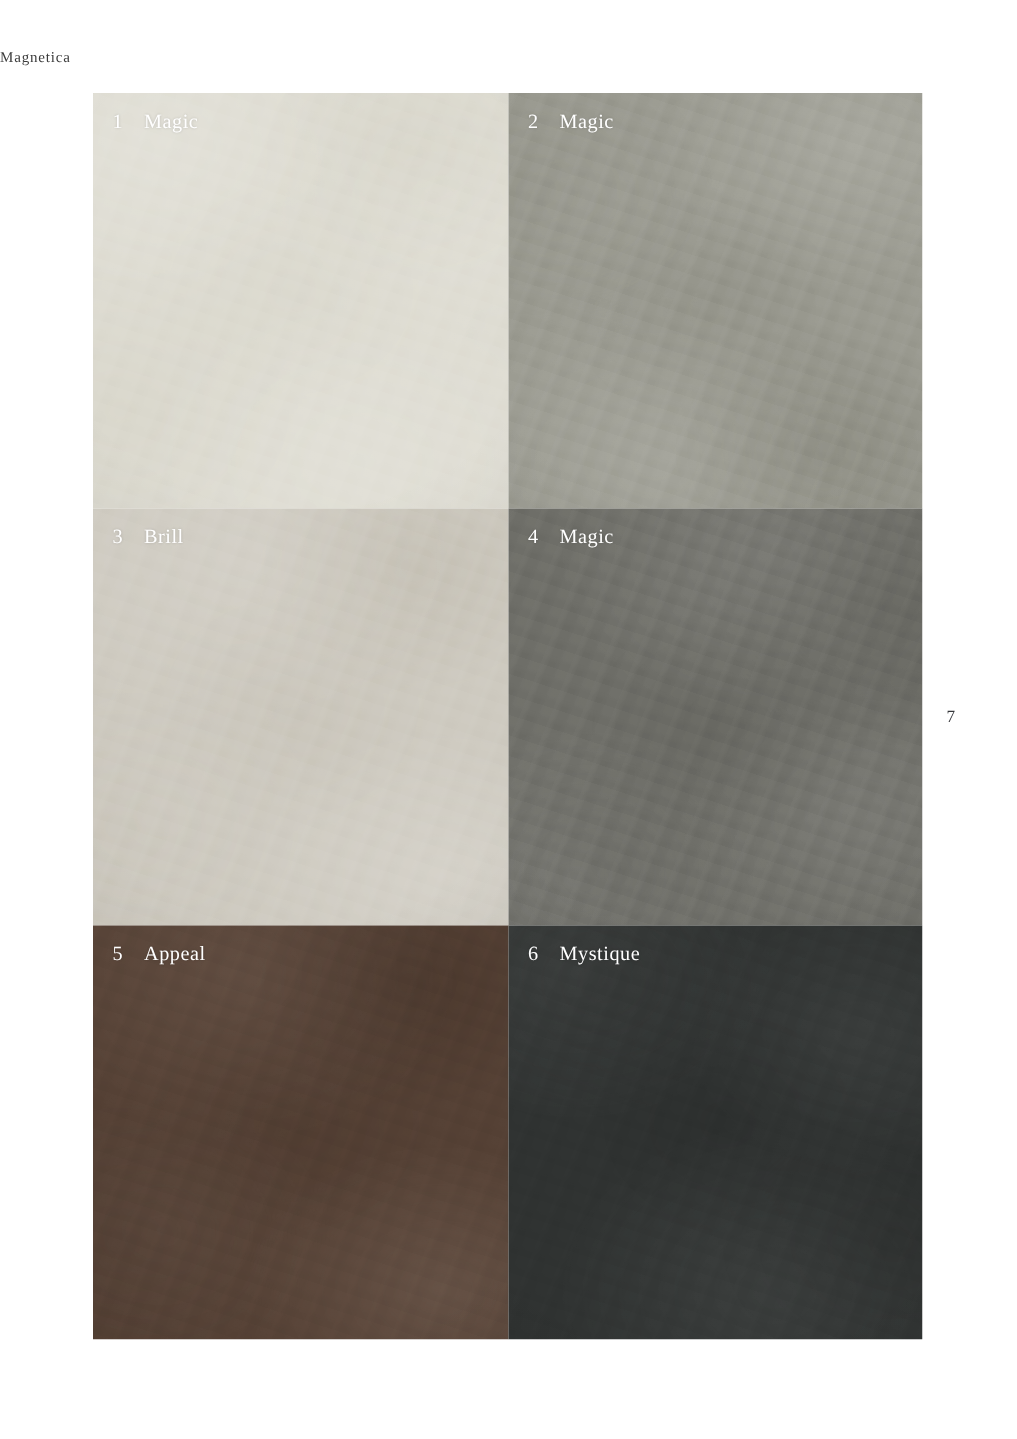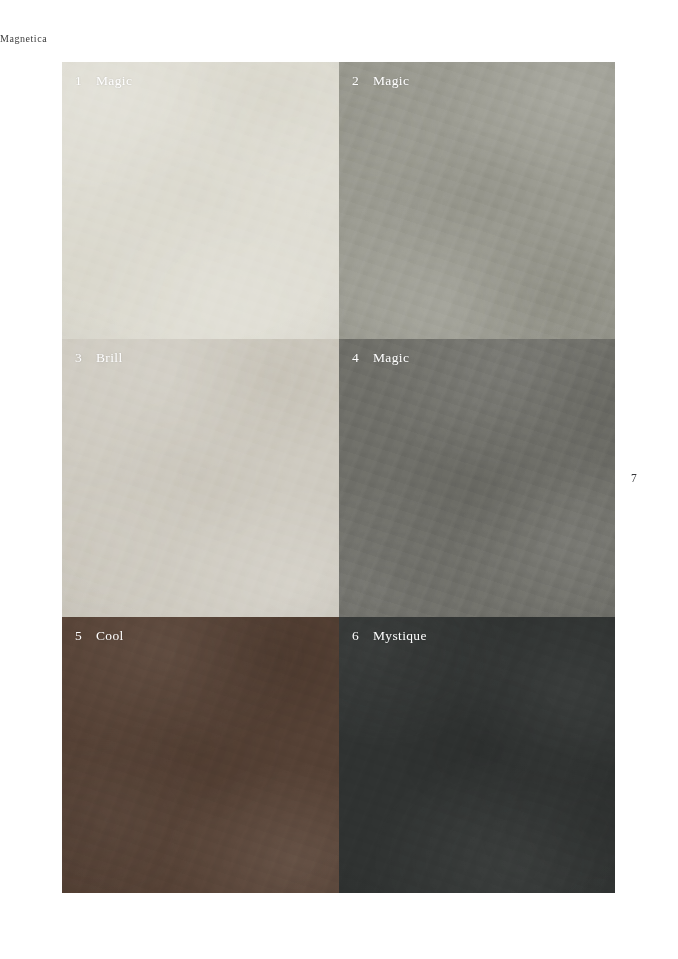--- a/index.html
+++ b/index.html
@@ -214,21 +214,21 @@
       </div>
     </div>
 
     <div class="swatch v5 dark" style="background-color: rgb(84, 64, 52);">
       <div class="tex-a"></div>
       <div class="tex-b"></div>
       <div class="tex-c"></div>
       <div class="vignette"></div>
       <div class="swatch-label" style="color: rgb(255, 255, 255);">
         <span class="swatch-index">5</span>
-        <span class="swatch-name">Cool</span>
+        <span class="swatch-name">Appeal</span>
       </div>
     </div>
 
     <div class="swatch v6 dark" style="background-color: rgb(47, 50, 49);">
       <div class="tex-a"></div>
       <div class="tex-b"></div>
       <div class="tex-c"></div>
       <div class="vignette"></div>
       <div class="swatch-label" style="color: rgb(255, 255, 255);">
         <span class="swatch-index">6</span>

